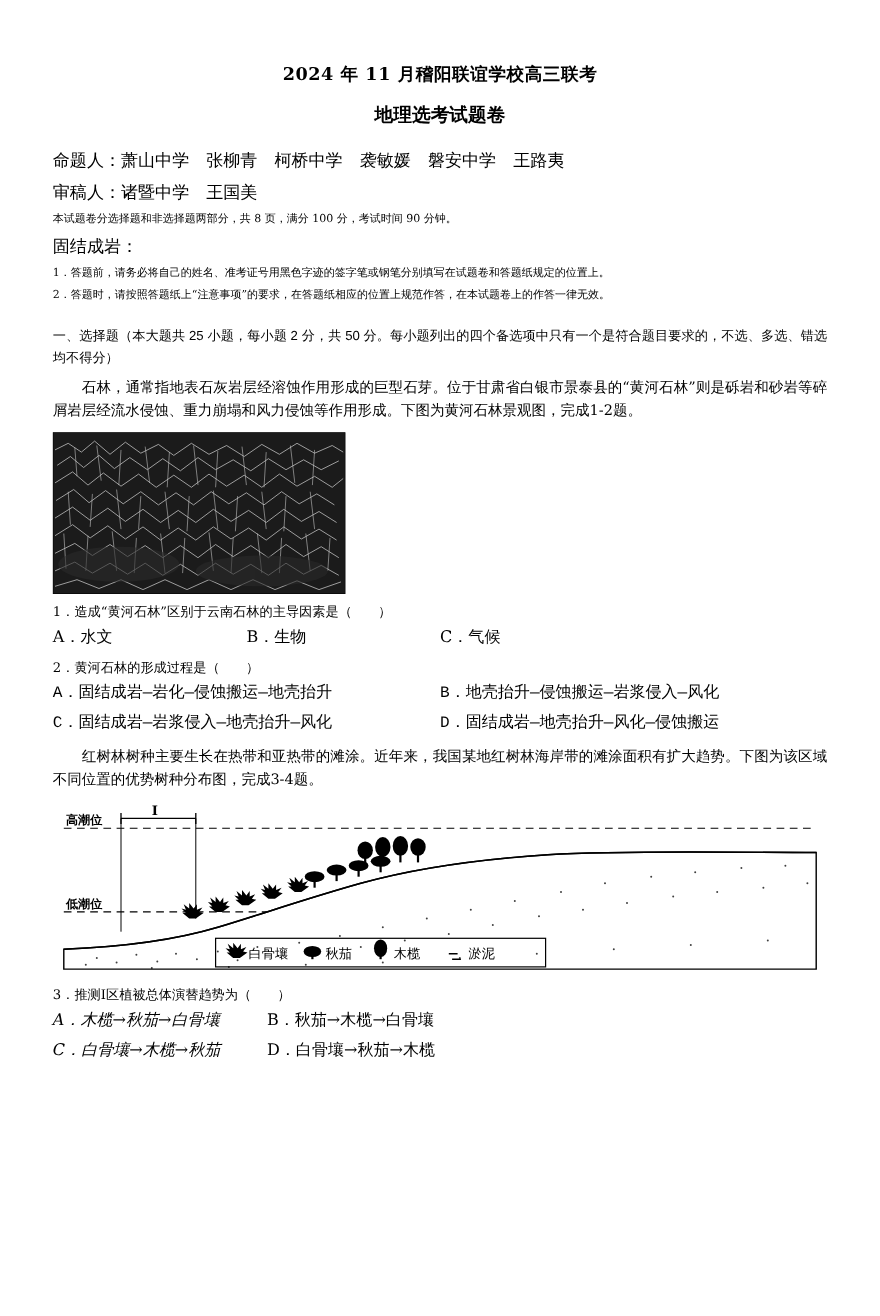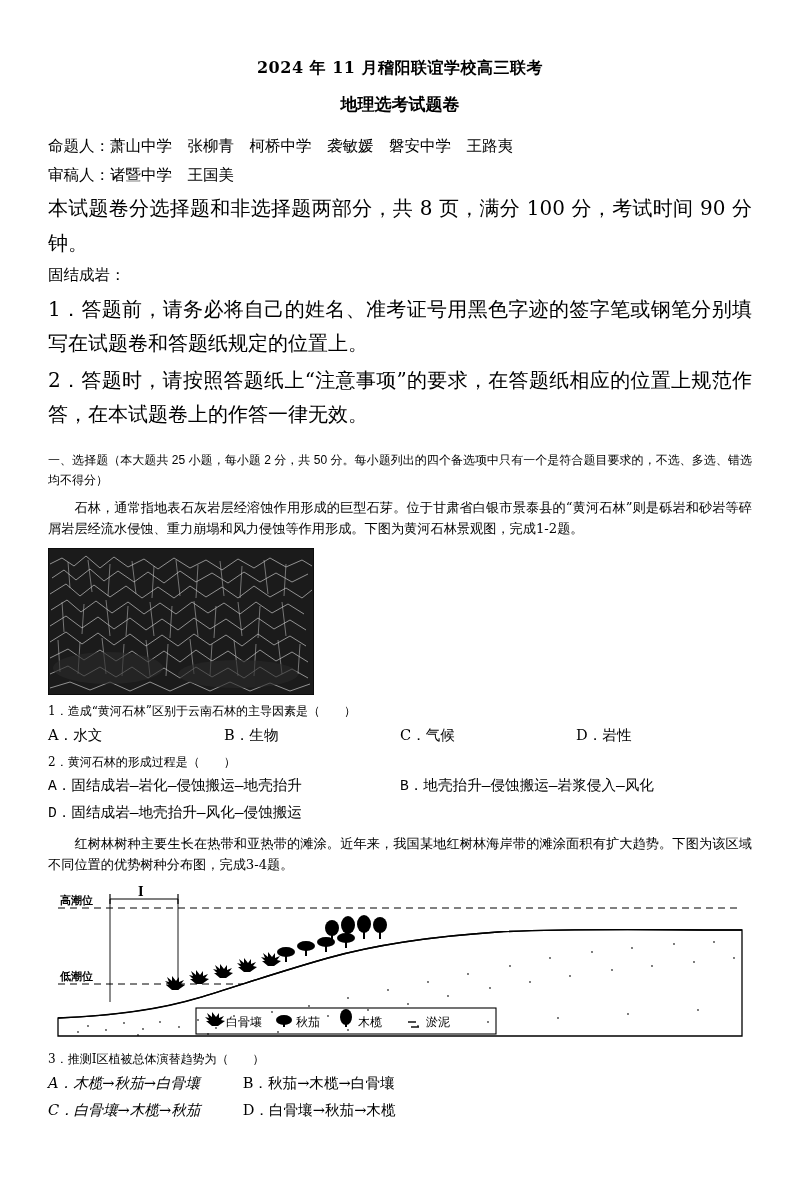--- a/index.html
+++ b/index.html
@@ -37,21 +37,21 @@
     margin: 0 0 16px 0;
     font-family: "DejaVu Serif", "Liberation Serif", serif;
   }
   .meta-line {
     font-size: 15.5px;
     line-height: 1.85;
     white-space: pre;
     font-family: "DejaVu Serif", "Liberation Serif", serif;
   }
   .para {
-    font-size: 20px;
+    font-size: 10px;
     line-height: 1.72;
     text-align: justify;
     margin: 2px 0;
     font-family: "DejaVu Serif", "Liberation Serif", serif;
   }
   .notice-title {
     font-size: 15.5px;
     line-height: 1.8;
     font-family: "DejaVu Serif", "Liberation Serif", serif;
   }
@@ -146,29 +146,29 @@
       </g>
       <rect x="0" y="0" width="266" height="147" fill="none" stroke="#000" stroke-width="1"></rect>
     </svg>
   </div>
 
   <div class="q-stem">1．造成“黄河石林”区别于云南石林的主导因素是（　　）</div>
   <div class="opts-4col">
     <div>A．水文</div>
     <div>B．生物</div>
     <div>C．气候</div>
-    <div>D．岩性</div>
   </div>
 
   <div class="q-stem">2．黄河石林的形成过程是（　　）</div>
   <div class="opts-2col">
     <div>A．固结成岩—岩化—侵蚀搬运—地壳抬升</div>
     <div>B．地壳抬升—侵蚀搬运—岩浆侵入—风化</div>
   </div>
   <div class="opts-2col">
+    <div>C．固结成岩—岩浆侵入—地壳抬升—风化</div>
     <div>D．固结成岩—地壳抬升—风化—侵蚀搬运</div>
   </div>
 
   <div class="material">红树林树种主要生长在热带和亚热带的滩涂。近年来，我国某地红树林海岸带的滩涂面积有扩大趋势。下图为该区域不同位置的优势树种分布图，完成3-4题。</div>
 
   <div class="fig2-wrap">
     <svg width="704" height="155" viewBox="0 0 704 155">
       <rect x="0" y="0" width="704" height="155" fill="#ffffff"></rect>
 
       <line x1="10" y1="22" x2="694" y2="22" stroke="#000" stroke-width="1" stroke-dasharray="7,5"></line>

